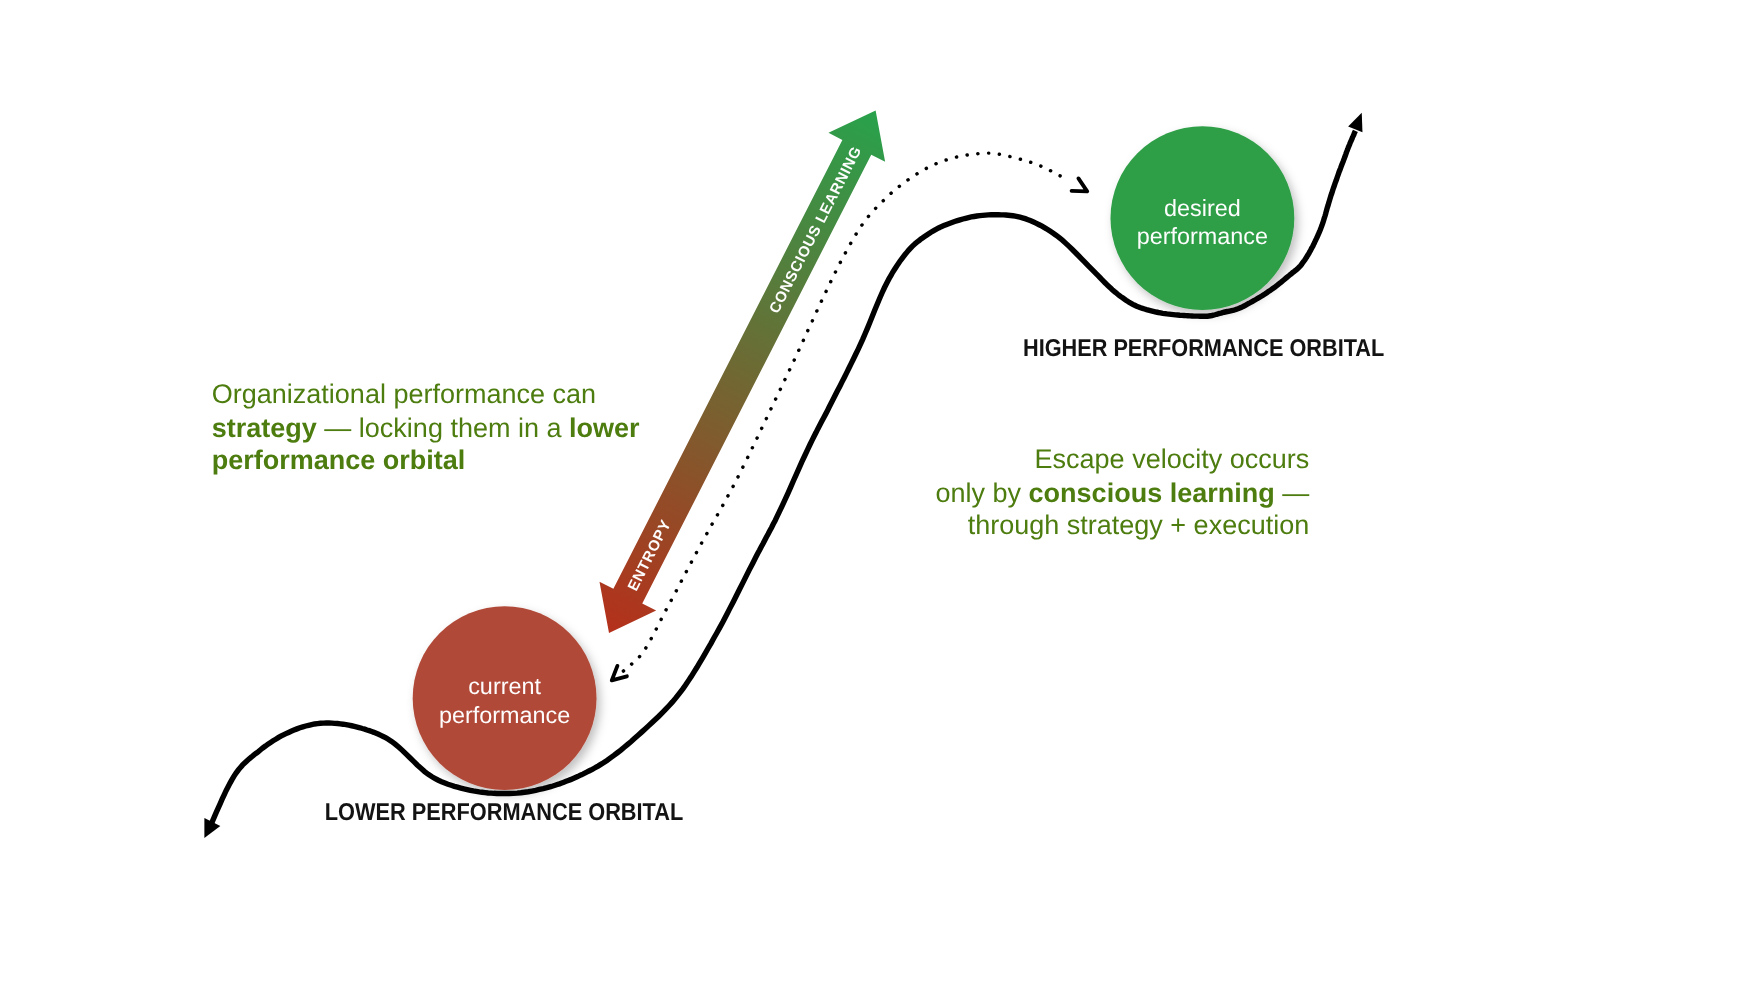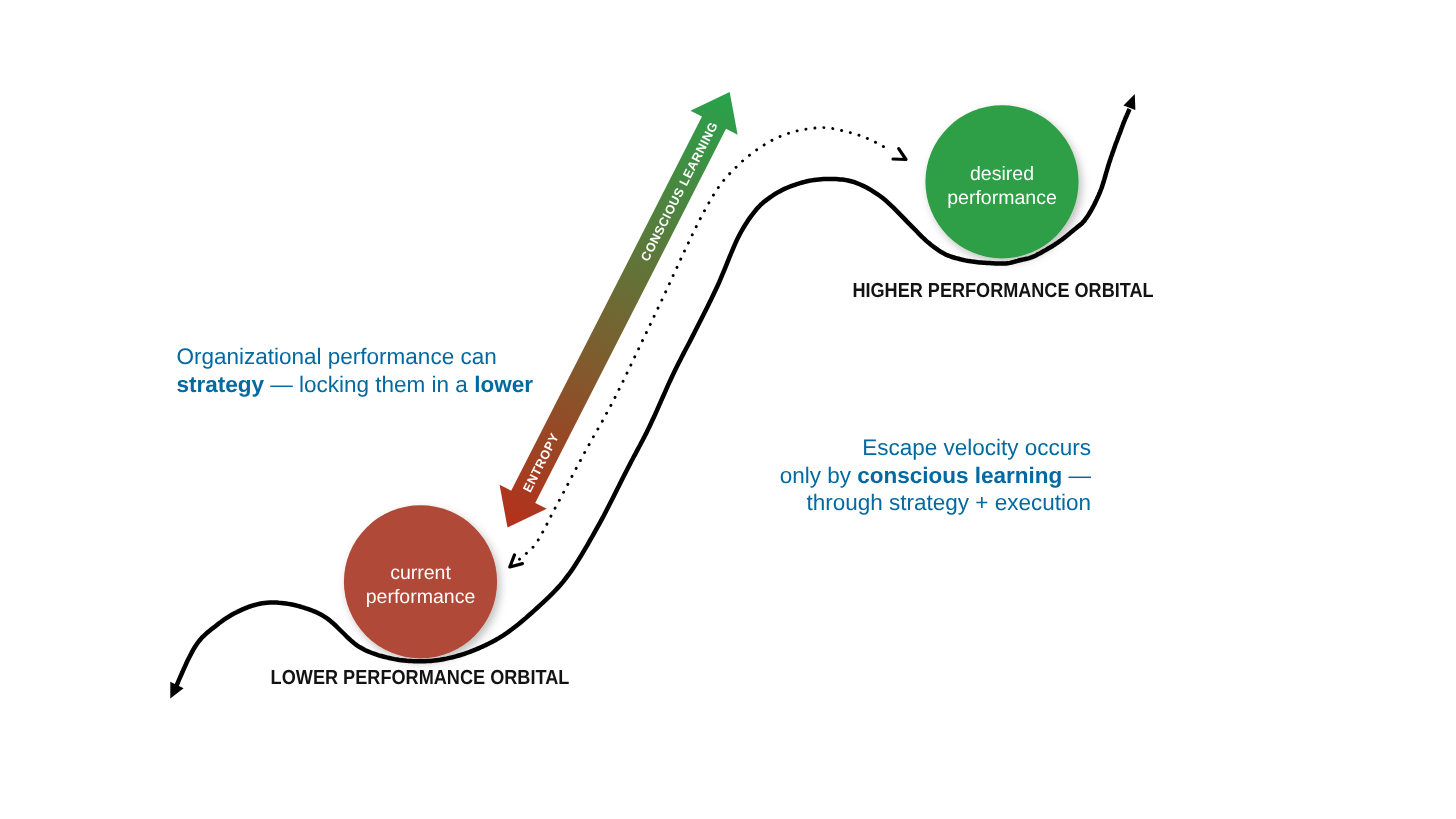--- a/index.html
+++ b/index.html
@@ -1,19 +1,19 @@
 <!DOCTYPE html>
 <html><head>
 <meta charset="utf-8">
 <style>
   html,body{margin:0;padding:0;background:#ffffff;}
   body{width:1456px;height:819px;position:relative;overflow:hidden;
        font-family:"Liberation Sans",sans-serif;
        -webkit-font-smoothing:antialiased;text-rendering:geometricPrecision;}
-  .para{position:absolute;color:#0369a1;margin-top:28px;}
+  .para{position:absolute;color:#4d7c0f;}
 </style>
 </head>
 <body>
 <svg width="1456" height="819" viewBox="0 0 1456 819" style="position:absolute;left:0;top:0">
   <defs>
     <linearGradient id="ag" gradientUnits="userSpaceOnUse" x1="0" y1="0" x2="488.9" y2="0">
       <stop offset="0" stop-color="#b5301b"></stop>
       <stop offset="1" stop-color="#28a24c"></stop>
     </linearGradient>
     <filter id="sh" x="-30%" y="-30%" width="160%" height="160%">
@@ -52,18 +52,18 @@
 
   <g fill="#111" font-size="20.3" font-weight="bold" text-anchor="middle" opacity="0.99">
     <text transform="translate(420,683.7) scale(0.894,1)">LOWER PERFORMANCE ORBITAL</text>
     <text transform="translate(1003,297) scale(0.8917,1)">HIGHER PERFORMANCE ORBITAL</text>
   </g>
 </svg>
 
 <div class="para" style="left:176.5px;top:315.1px;font-size:22.5px;line-height:27.6px;">
 Organizational performance can<br>
 <b>strategy</b> — locking them in a <b>lower</b><br>
-</div>
+<b>performance orbital</b></div>
 
-<div class="para" style="left:761px;top:406px;width:330px;font-size:22.5px;line-height:27.7px;text-align:right;">
+<div class="para" style="left:761px;top:369px;width:330px;font-size:22.5px;line-height:27.7px;text-align:right;">
 Escape velocity occurs<br>
 only by <b>conscious learning</b> —<br>
 through strategy + execution</div>
 
 </body></html>

